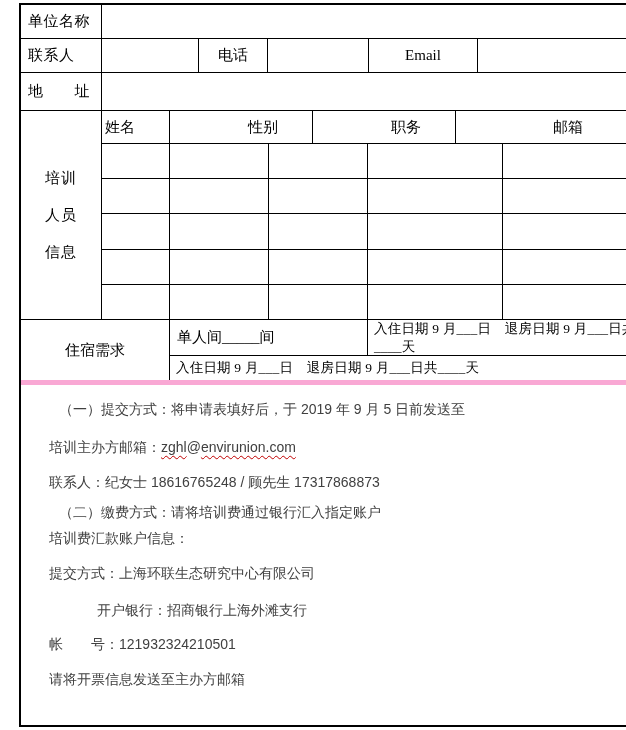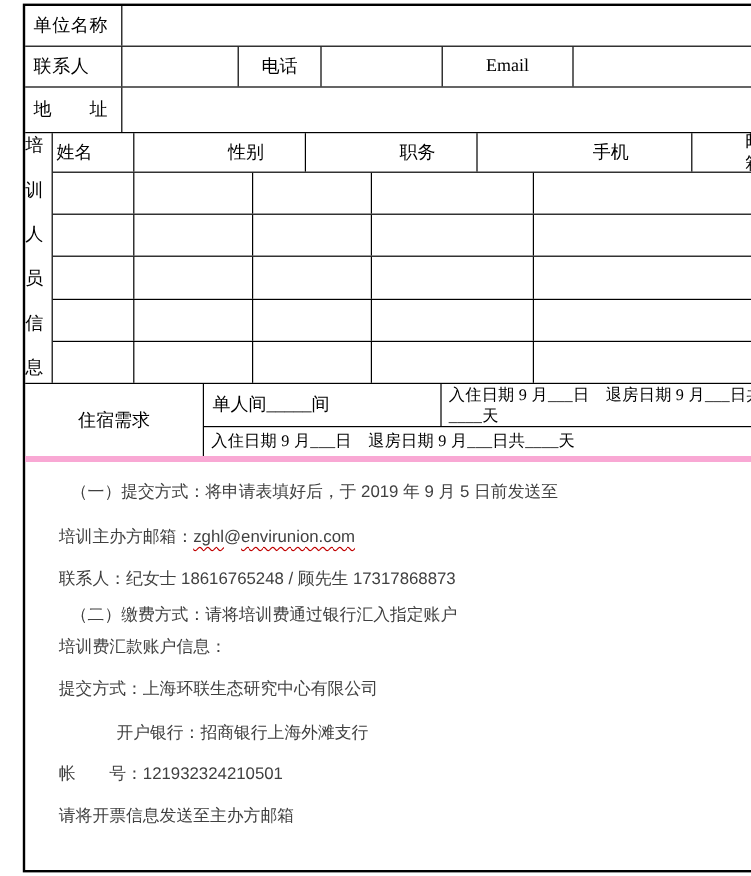--- a/index.html
+++ b/index.html
@@ -90,21 +90,20 @@
     <div class="t-label">
       <span>培训</span>
       <span>人员</span>
       <span>信息</span>
     </div>
     <div class="t-grid">
       <div class="t-row hdr">
         <div class="cell t-c1">姓名</div>
         <div class="cell ctr t-c2">性别</div>
         <div class="cell ctr t-c3">职务</div>
-        <div class="cell ctr t-c4">手机</div>
         <div class="cell ctr t-c5">邮箱</div>
       </div>
       <div class="t-row">
         <div class="cell t-c1"></div>
         <div class="cell t-c2"></div>
         <div class="cell t-c3"></div>
         <div class="cell t-c4"></div>
         <div class="cell t-c5"></div>
       </div>
       <div class="t-row">

